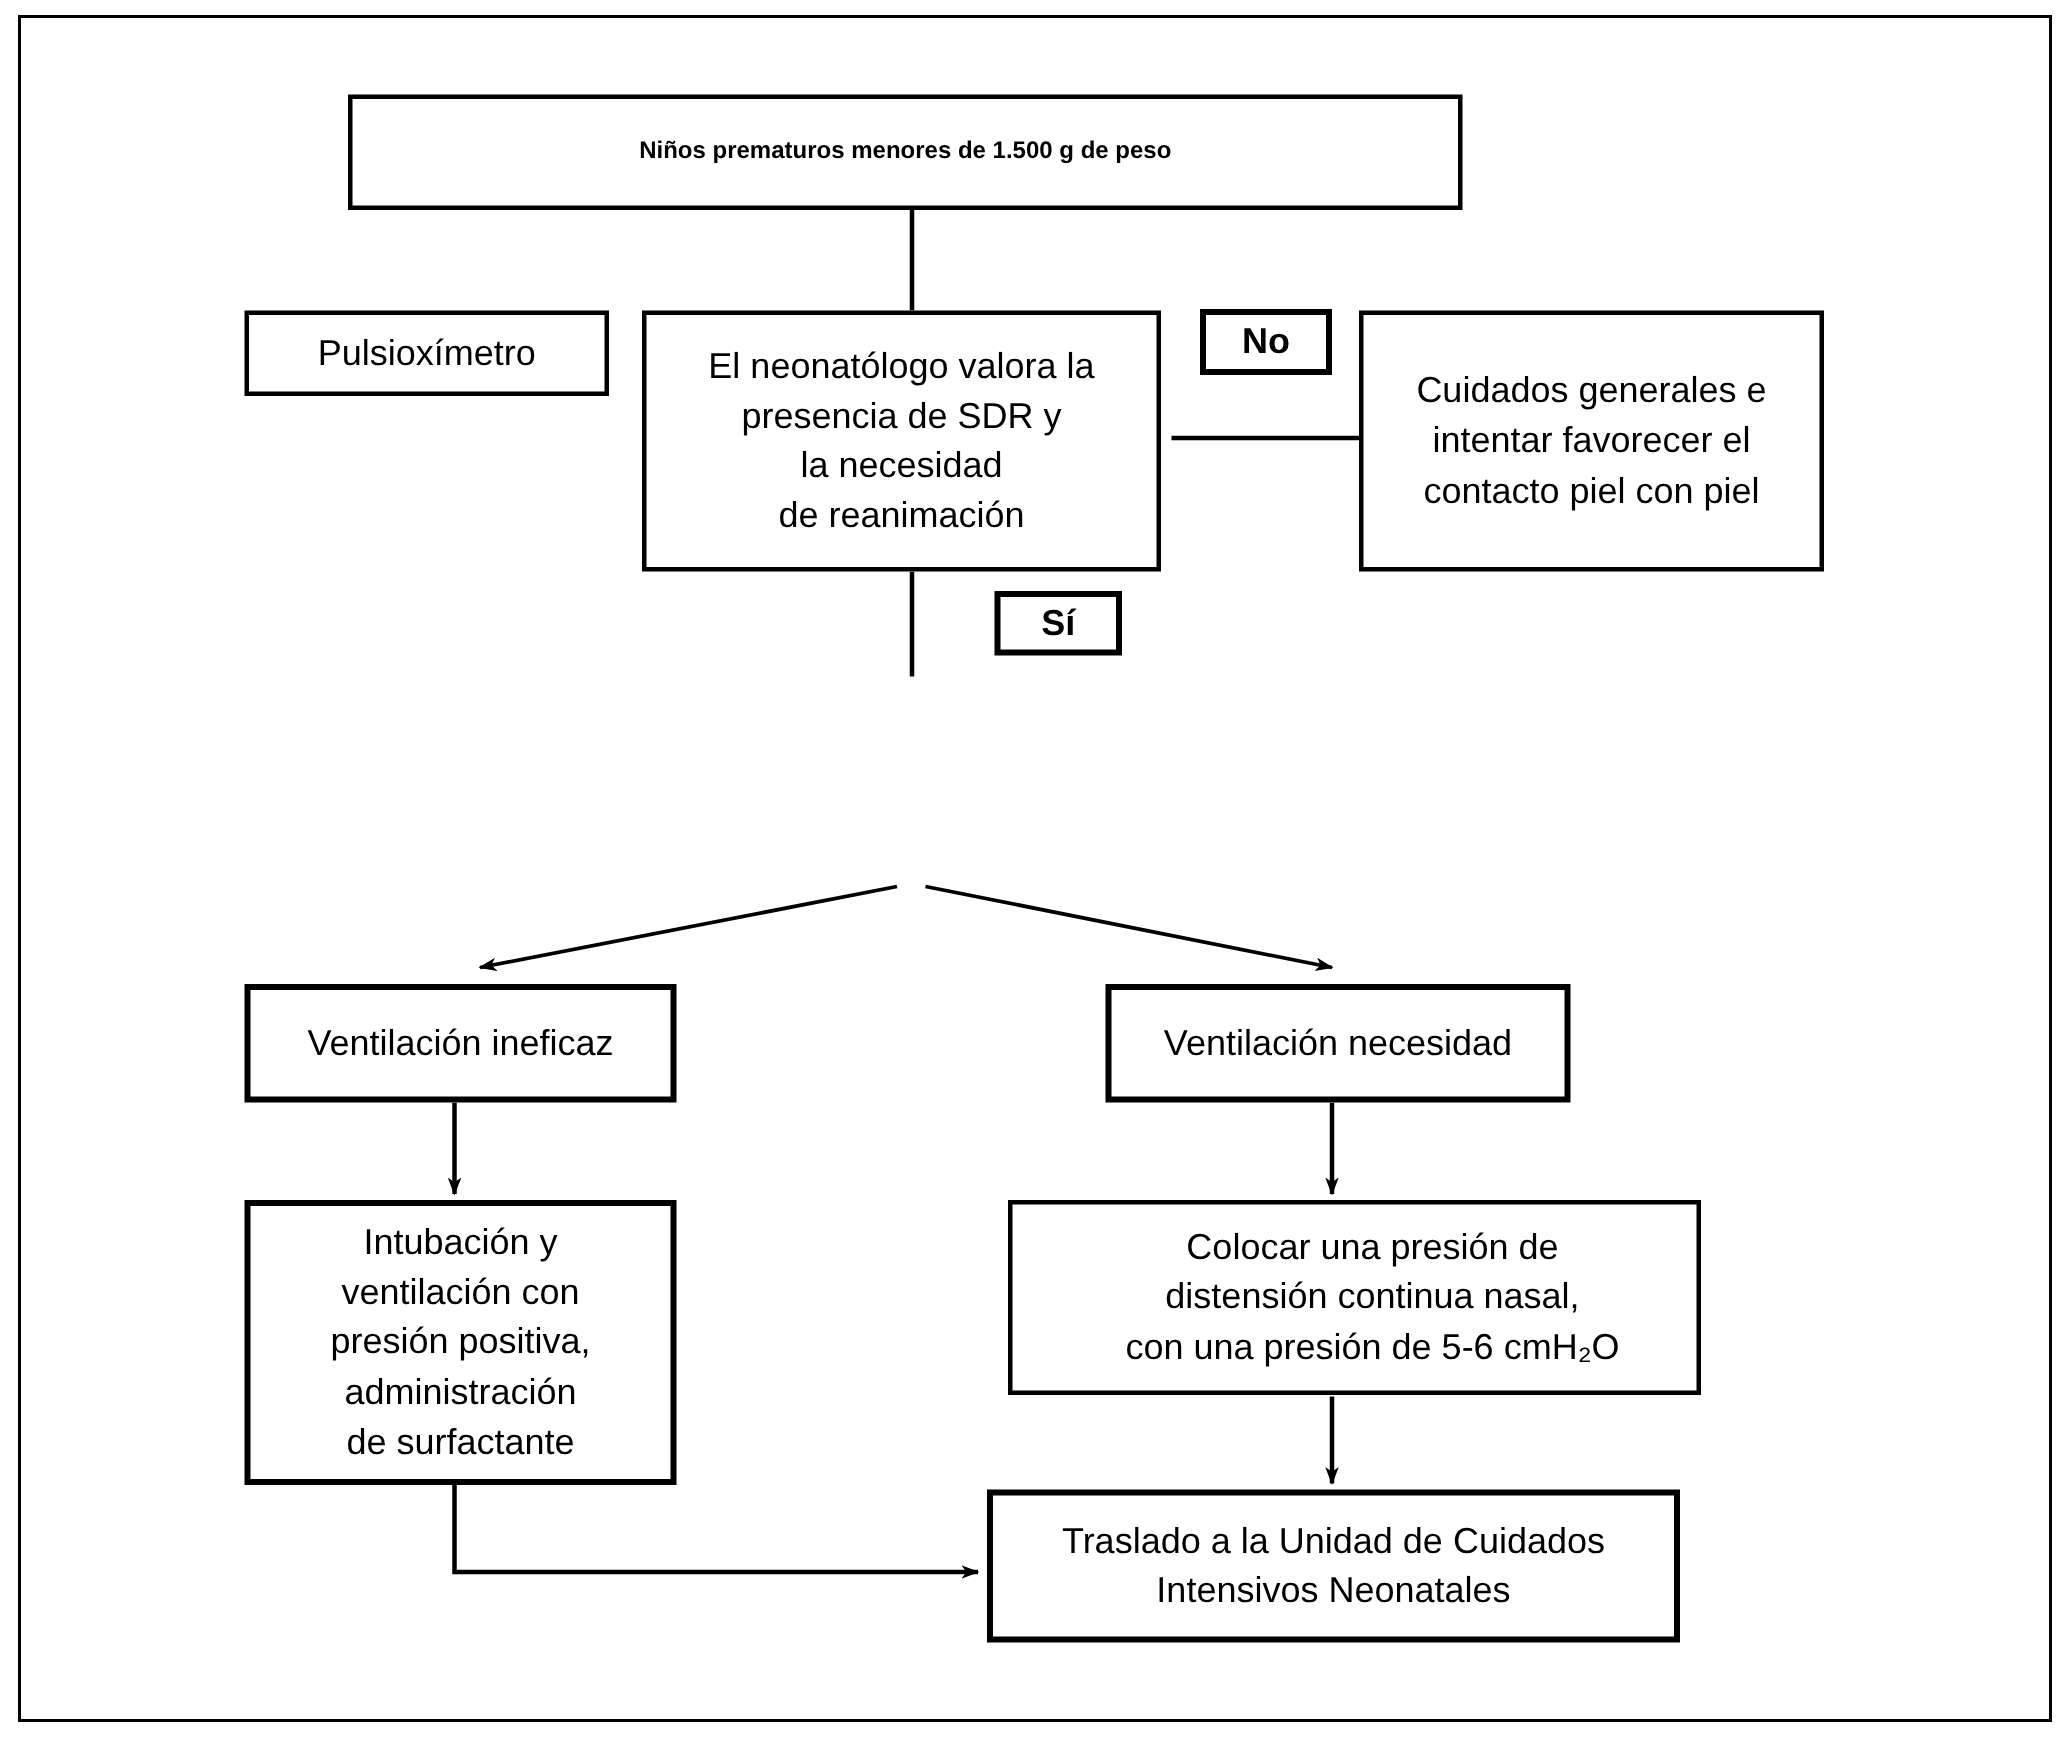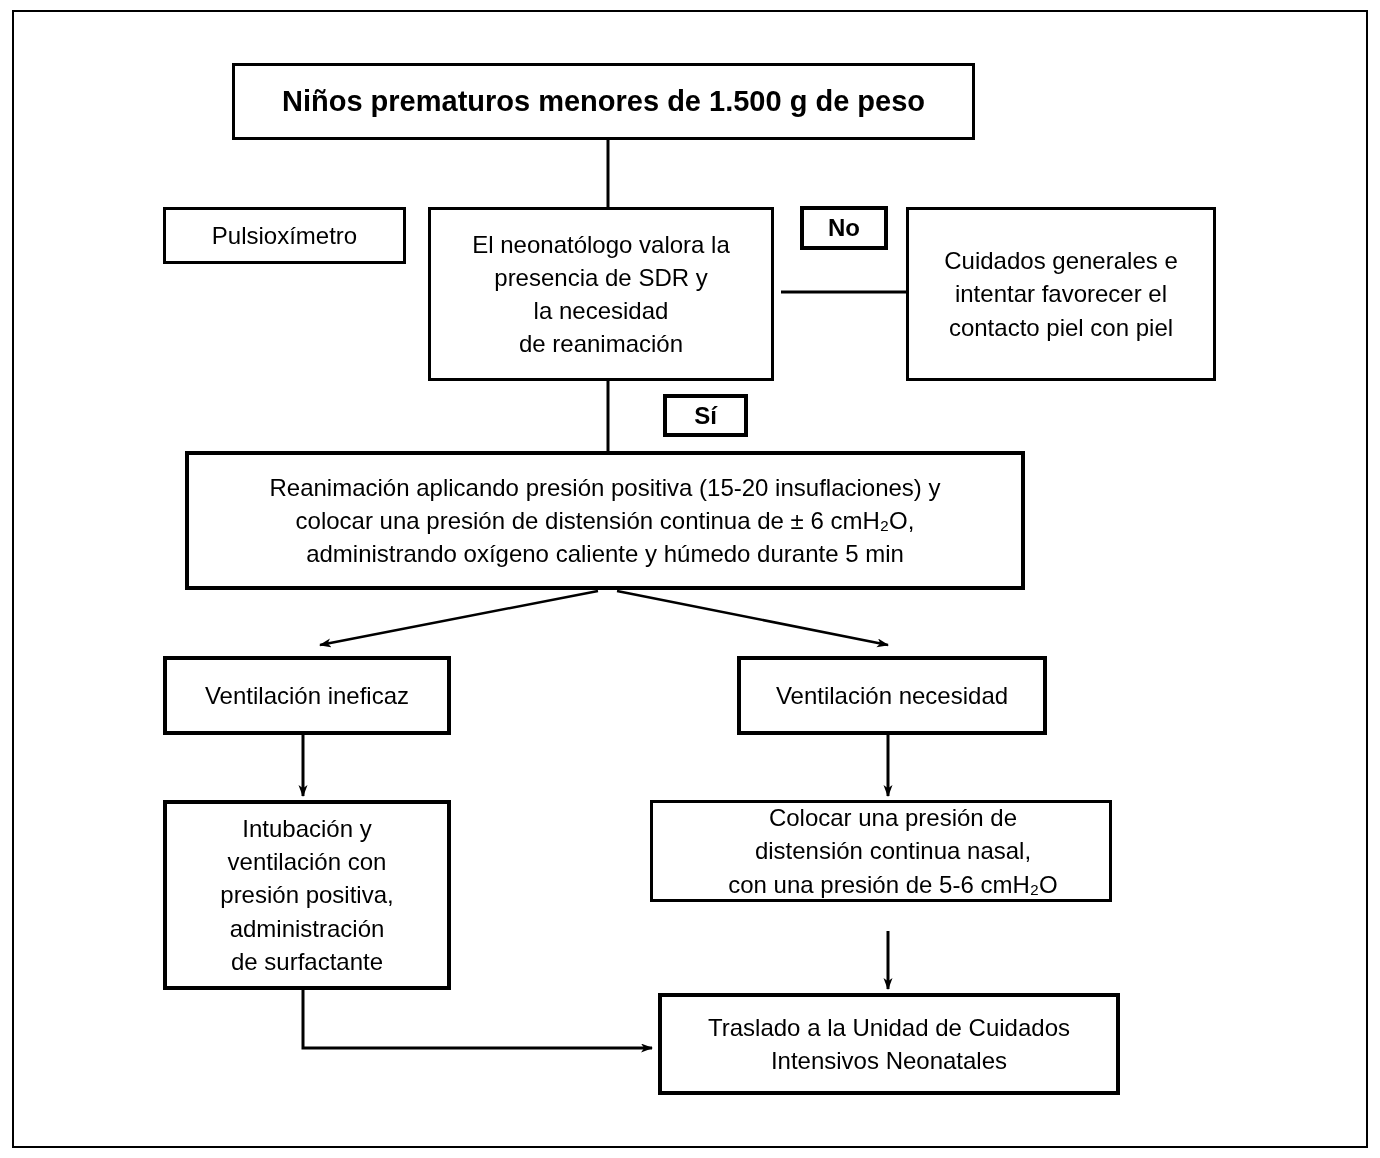--- a/index.html
+++ b/index.html
@@ -36,31 +36,31 @@
     justify-content: center;
     text-align: center;
     font-size: 24px;
     line-height: 1.38;
     white-space: pre-line;
     box-sizing: border-box;
   }
   .bold { font-weight: bold; }
   .bw4 { border-width: 4px; }
 
-  .b-title        { left: 232px; top: 63px;  width: 743px; height: 77px;  font-size: 29px; }
+  .b-title        { left: 232px; top: 63px;  width: 743px; height: 77px;  font-size: 16px; }
   .b-pulsiox      { left: 163px; top: 207px; width: 243px; height: 57px; }
   .b-assessment   { left: 428px; top: 207px; width: 346px; height: 174px; }
   .b-no           { left: 800px; top: 206px; width: 88px;  height: 44px; }
   .b-cuidados     { left: 906px; top: 207px; width: 310px; height: 174px; }
   .b-si           { left: 663px; top: 394px; width: 85px;  height: 43px; }
   .b-reanimacion  { left: 185px; top: 451px; width: 840px; height: 139px; }
   .b-ineficaz     { left: 163px; top: 656px; width: 288px; height: 79px; }
   .b-adecuada     { left: 737px; top: 656px; width: 310px; height: 79px; }
   .b-intubacion   { left: 163px; top: 800px; width: 288px; height: 190px; }
-  .b-colocar      { left: 650px; top: 800px; width: 462px; height: 102px; padding-left: 24px; }
+  .b-colocar      { left: 672px; top: 800px; width: 462px; height: 130px; padding-left: 24px; }
   .b-traslado     { left: 658px; top: 993px; width: 462px; height: 102px; }
 </style>
 </head>
 <body>
 
 <div class="canvas">
 
   <div class="outer-frame"></div>
 
   <svg class="connectors" viewBox="0 0 1380 1158" xmlns="http://www.w3.org/2000/svg">
@@ -99,23 +99,20 @@
 de reanimación</div>
 
   <div class="box bold bw4 b-no">No</div>
 
   <div class="box b-cuidados">Cuidados generales e
 intentar favorecer el
 contacto piel con piel</div>
 
   <div class="box bold bw4 b-si">Sí</div>
 
-  <div class="box bw4 b-reanimacion">Reanimación aplicando presión positiva (15-20 insuflaciones) y
-colocar una presión de distensión continua de ± 6 cmH₂O,
-administrando oxígeno caliente y húmedo durante 5 min</div>
 
   <div class="box bw4 b-ineficaz">Ventilación ineficaz</div>
 
   <div class="box bw4 b-adecuada">Ventilación necesidad</div>
 
   <div class="box bw4 b-intubacion">Intubación y
 ventilación con
 presión positiva,
 administración
 de surfactante</div>

